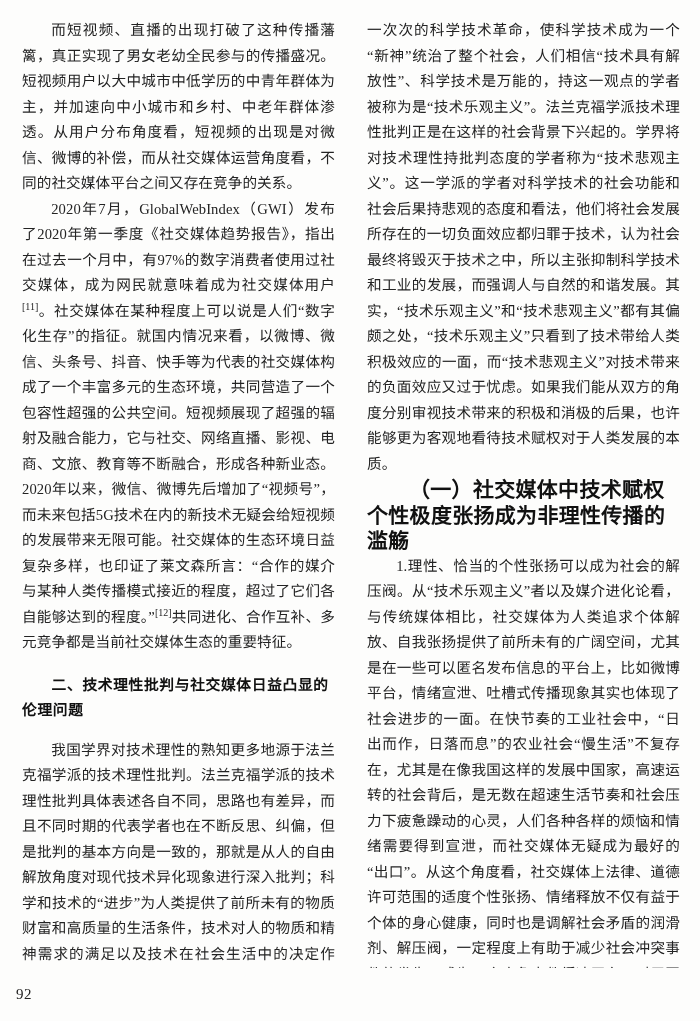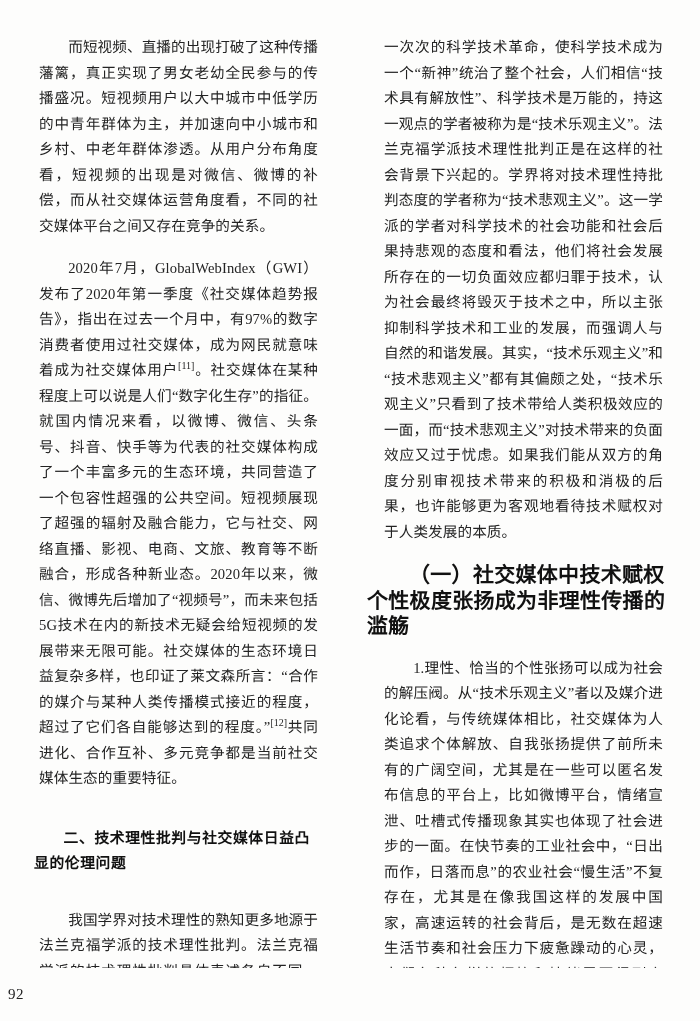--- a/index.html
+++ b/index.html
@@ -31,33 +31,33 @@
     height: 950px;
     display: flex;
     column-gap: 32px;
   }
   .col {
     width: 313px;
     height: 950px;
     overflow: hidden;
   }
   p.para {
-    margin: 17px;
+    margin: 0;
     font-size: 14.6px;
     line-height: 25.5px;
     text-align: justify;
     text-justify: inter-ideograph;
     text-indent: 2em;
     letter-spacing: 0.1px;
     color: #232323;
     font-family: "Liberation Serif", "DejaVu Serif", serif;
   }
   p.para.noindent { text-indent: 0; }
   h2.section-heading {
-    margin: 12px;
+    margin: 0;
     padding-top: 17px;
     padding-bottom: 14px;
     font-size: 14.8px;
     line-height: 25.5px;
     font-weight: bold;
     text-indent: 2em;
     letter-spacing: 0.6px;
     font-family: "Liberation Sans", "DejaVu Sans", sans-serif;
     color: #111111;
     text-align: left;
@@ -75,21 +75,21 @@
     text-align: left;
   }
   sup.cite {
     font-size: 10px;
     vertical-align: super;
     line-height: 0;
     letter-spacing: 0;
   }
   .folio {
     position: absolute;
-    left: 8px;
+    left: 16px;
     bottom: 18px;
     font-size: 15px;
     line-height: 18px;
     font-family: "Liberation Serif", "DejaVu Serif", serif;
     color: #232323;
     letter-spacing: 0.5px;
     margin-top: 24px;
   }
 </style>
 </head>

